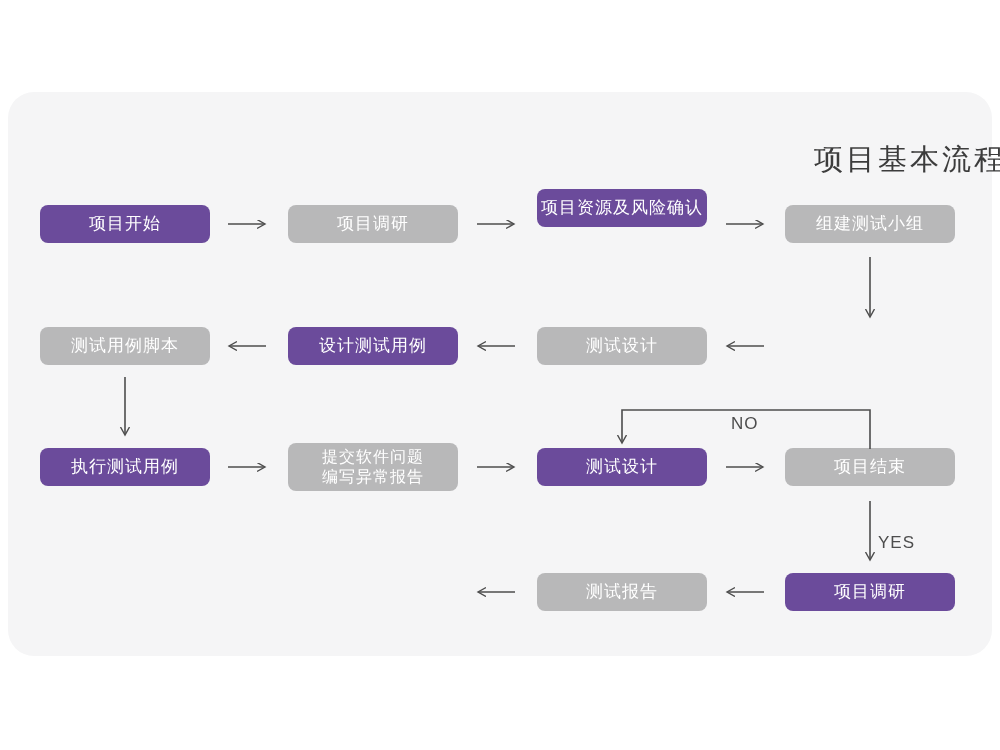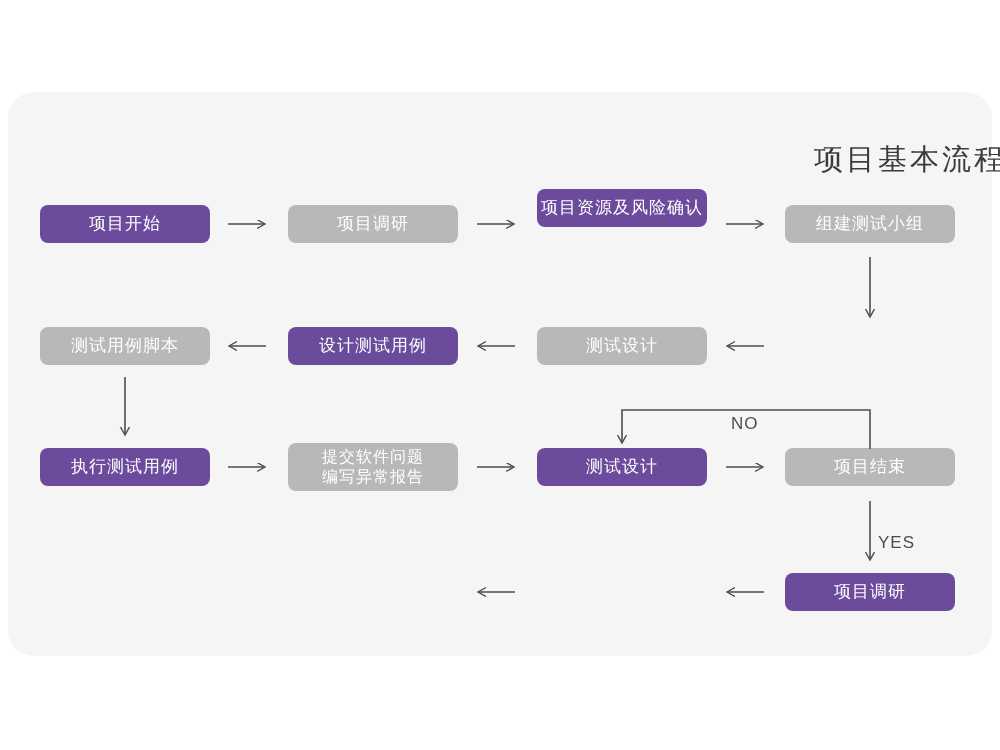--- a/index.html
+++ b/index.html
@@ -96,20 +96,21 @@
   <div class="node p-c2r2" data-variant="purple">设计测试用例</div>
   <div class="node p-c1r2" data-variant="gray">测试用例脚本</div>
 
   <div class="node p-c1r3" data-variant="purple">执行测试用例</div>
   <div class="node p-c2r3" data-variant="gray">提交软件问题
 编写异常报告</div>
   <div class="node p-c3r3" data-variant="purple">测试设计</div>
   <div class="node p-c4r3" data-variant="gray">项目结束</div>
 
   <div class="node p-c4r4" data-variant="purple">项目调研</div>
+  <div class="node p-c3r4" data-variant="gray">测试报告</div>
 
   <div class="branch-label no-label">NO</div>
   <div class="branch-label yes-label">YES</div>
 
   <svg class="arrows" viewBox="0 0 1000 750" xmlns="http://www.w3.org/2000/svg">
     <defs>
       <marker id="ah" markerWidth="12" markerHeight="12" refX="7" refY="4.5" orient="auto" markerUnits="userSpaceOnUse">
         <path d="M0,0 L8,4.5 L0,9" style="stroke:var(--arrow,#4D4D4D);stroke-width:1.4;fill:none"></path>
       </marker>
     </defs>

